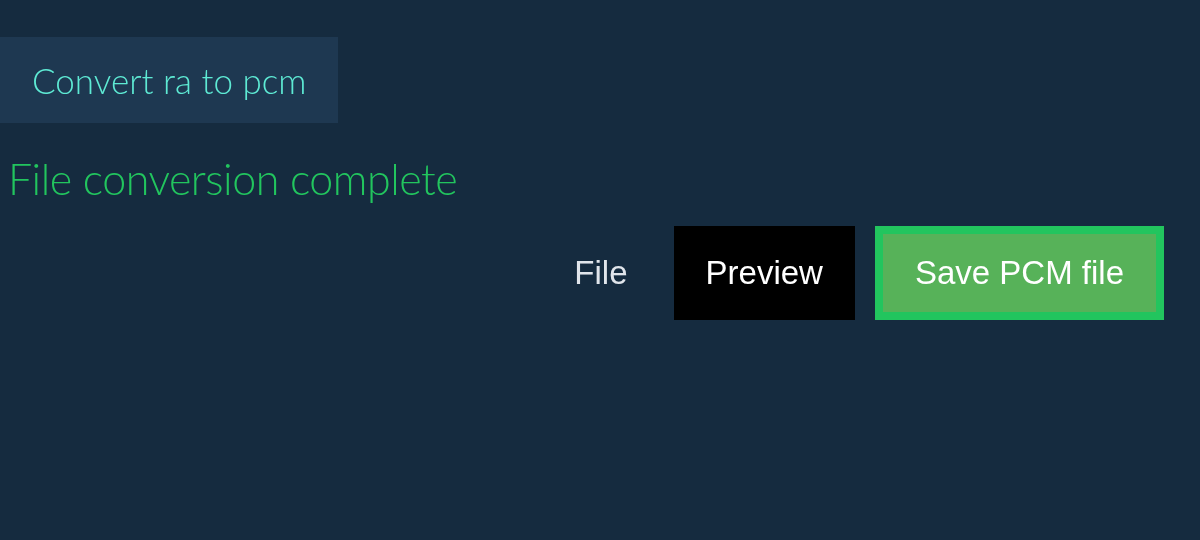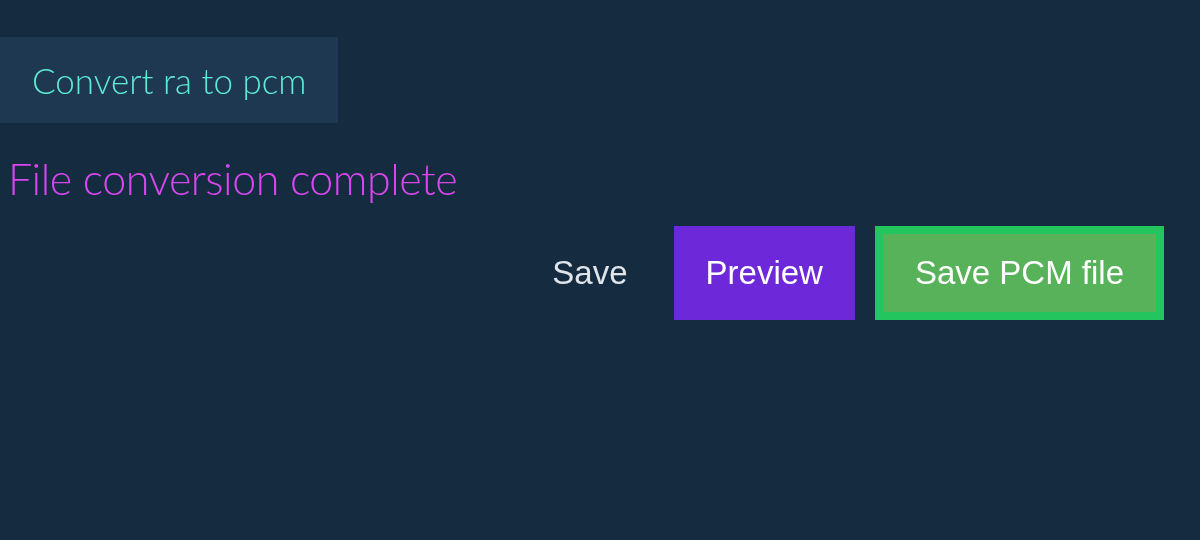--- a/index.html
+++ b/index.html
@@ -29,21 +29,21 @@
       font-size: 35px;
       font-weight: 300;
       cursor: pointer;
     }
     .content {
       padding: 30px 8px 0 8px;
     }
     .heading {
       font-size: 43px;
       font-weight: 300;
-      color: #d946ef;
+      color: #22c55e;
       margin-bottom: 22px;
       letter-spacing: -0.5px;
     }
     .description {
       font-size: 30px;
       font-weight: 300;
       color: #d0d8e0;
       margin-bottom: 60px;
     }
     .button-row {
@@ -61,21 +61,21 @@
       cursor: pointer;
       background: none;
       border: none;
       padding: 16px 20px;
       margin-right: 6px;
     }
     .btn-preview {
       font-size: 33px;
       font-weight: 300;
       color: #ffffff;
-      background-color: #6d28d9;
+      background-color: #000000;
       border: none;
       padding: 28px 32px;
       cursor: pointer;
     }
     .btn-save-wrapper {
       border: 8px solid #22c55e;
       display: inline-block;
     }
     .btn-save {
       font-size: 33px;
@@ -91,20 +91,20 @@
 </head>
 <body>
 
 <div class="container">
   <div class="tab-bar">
     <div class="tab">Convert ra to pcm</div>
   </div>
   <div class="content">
     <h1 class="heading">File conversion complete</h1>
     <div class="button-row">
-      <button class="btn-reset">Save</button>
+      <button class="btn-reset">File</button>
       <button class="btn-preview">Preview</button>
       <div class="btn-save-wrapper">
         <button class="btn-save">Save PCM file</button>
       </div>
     </div>
   </div>
 </div>
 
 </body></html>

